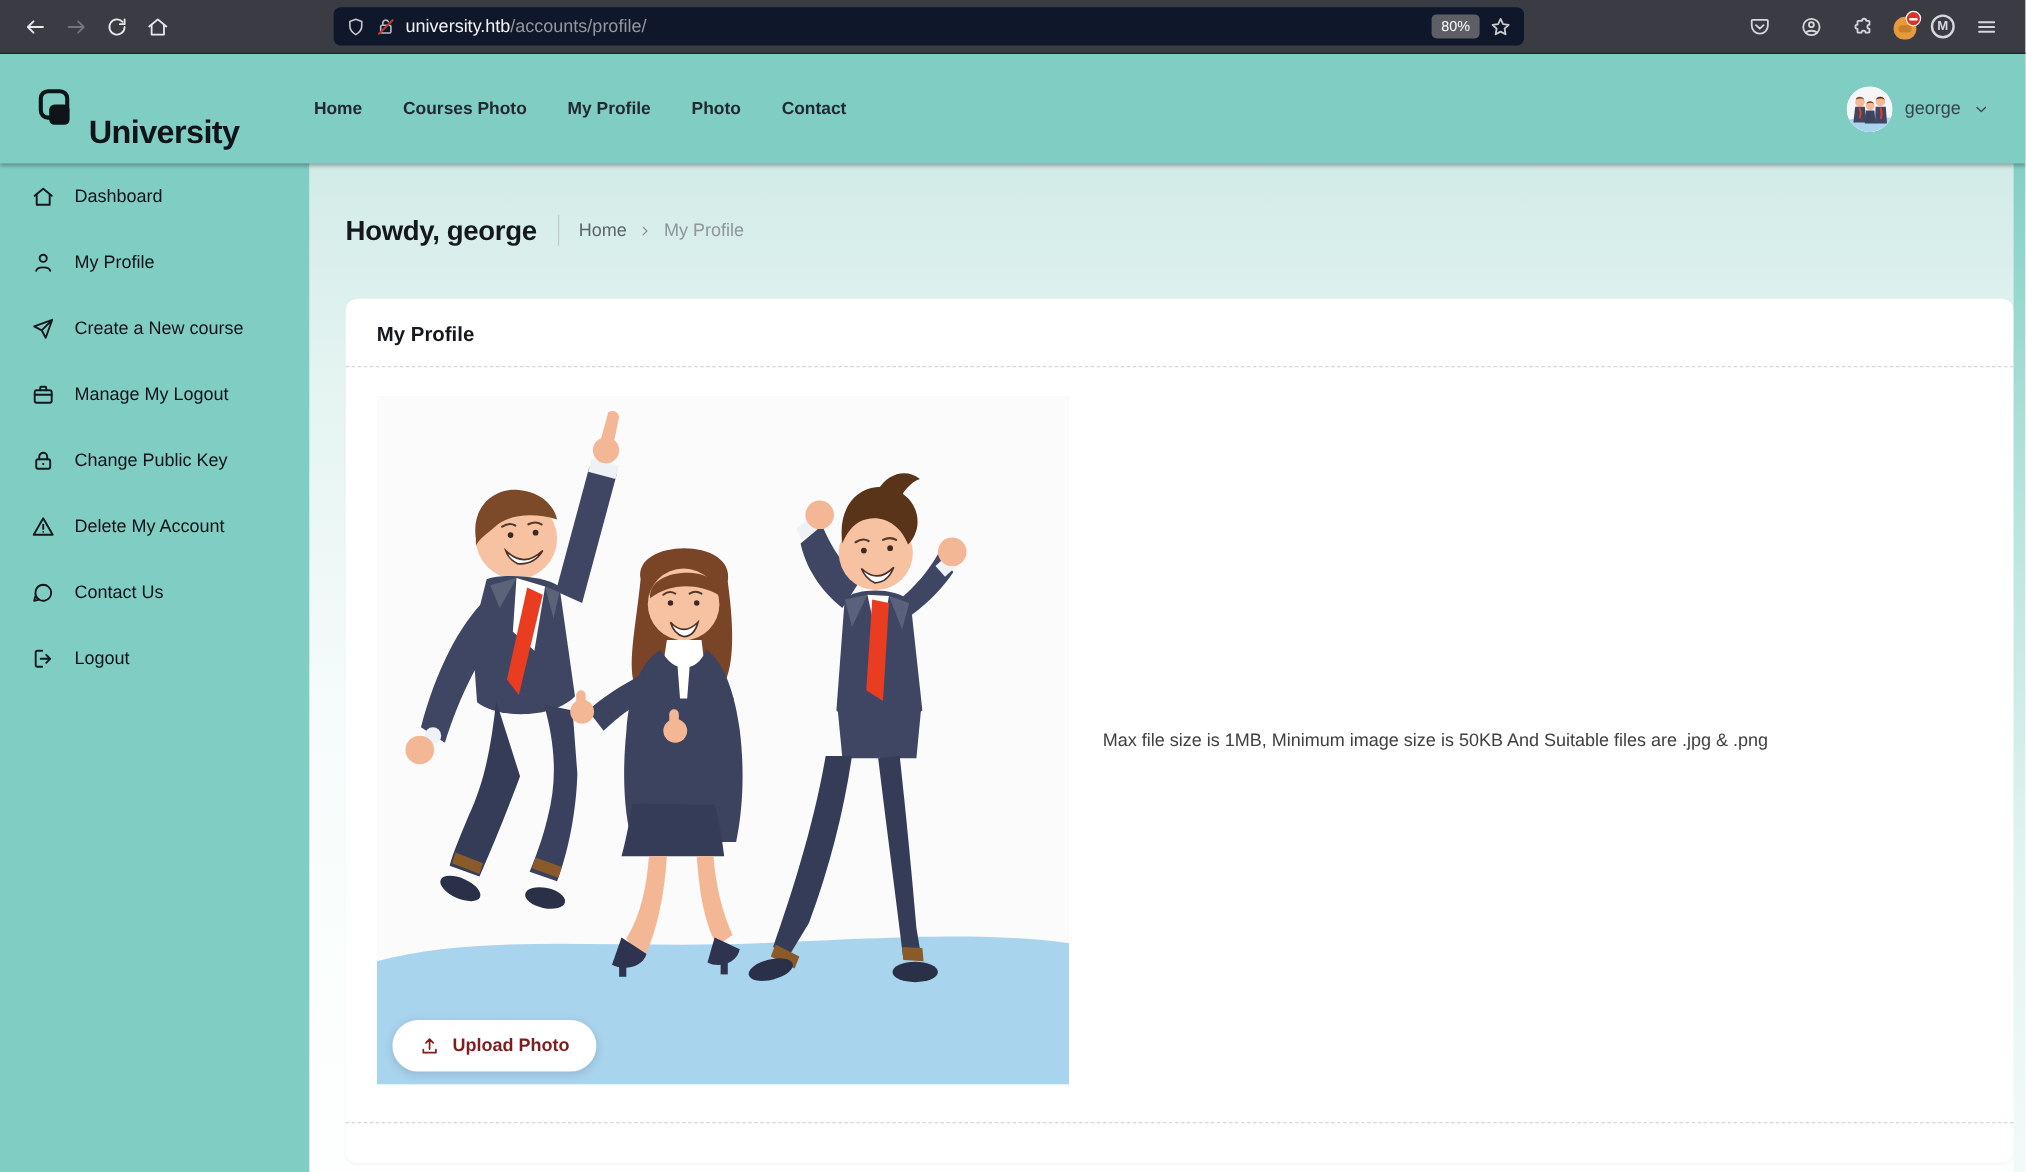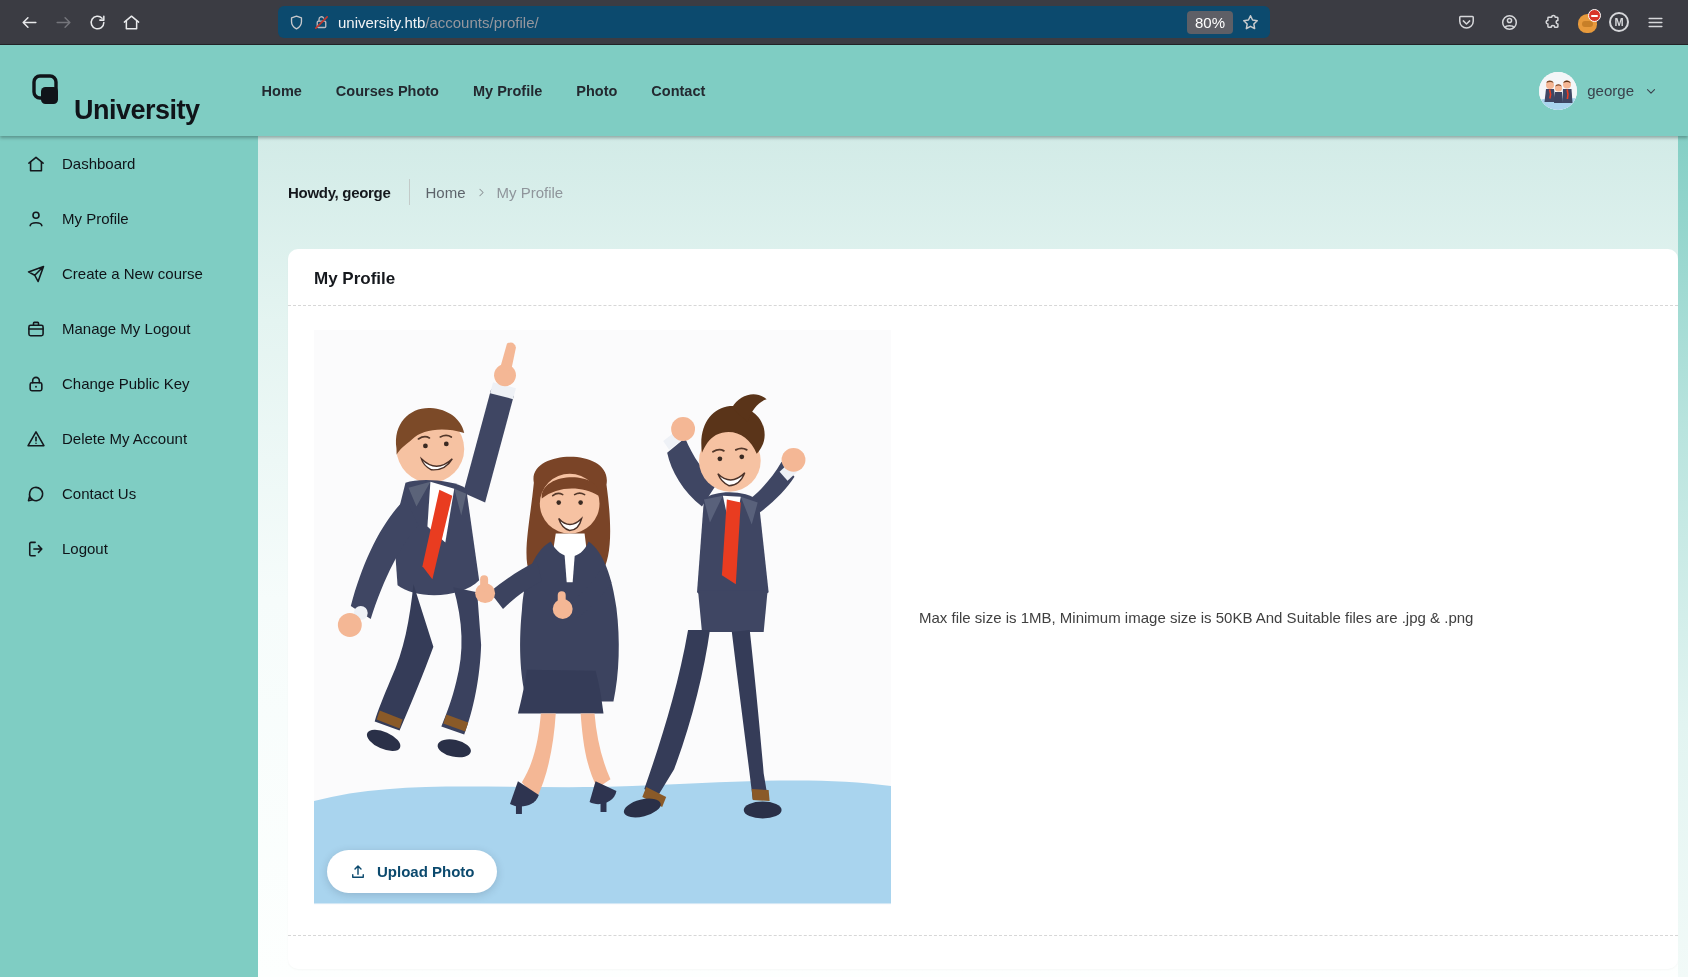--- a/index.html
+++ b/index.html
@@ -3,25 +3,25 @@
 <meta charset="utf-8">
 <style>
   * { margin:0; padding:0; box-sizing:border-box; }
   html,body { width:1688px; height:977px; overflow:hidden; font-family:"Liberation Sans", sans-serif; background:#fff; }
 
   
   .chrome { height:45px; background:#3b3c43; display:flex; align-items:center; padding:0 12px; border-bottom:1px solid #232428; }
   .chrome-btn { width:34px; height:34px; display:flex; align-items:center; justify-content:center; color:#e9eaec; border-radius:5px; flex:0 0 auto; }
   .chrome-btn.dim { color:#74757b; }
   .chrome-btn svg { width:19px; height:19px; }
-  .urlbar { width:992px; height:32px; margin-left:130px; background:#0c4a6e; border-radius:6px; display:flex; align-items:center; padding:0 10px; gap:8px; }
+  .urlbar { width:992px; height:32px; margin-left:130px; background:#0f172a; border-radius:6px; display:flex; align-items:center; padding:0 10px; gap:8px; }
   .urlbar svg { width:17px; height:17px; flex:0 0 auto; }
   .url-text { font-size:15px; color:#f2f3f5; white-space:nowrap; }
   .url-text .path { color:#96979e; }
-  .zoom-pill { margin-left:auto; background:#5e5f66; color:#fff; font-size:15px; padding:3px 8px; border-radius:4px; }
+  .zoom-pill { margin-left:auto; background:#5e5f66; color:#fff; font-size:12px; padding:3px 8px; border-radius:4px; }
   .right-icons { margin-left:auto; display:flex; align-items:center; gap:9px; padding-right:4px; }
   .right-icons .chrome-btn { color:#d6d7da; }
   .ext-orange { position:relative; width:22px; height:22px; }
   .ext-orange .blob { position:absolute; left:0; bottom:0; width:19px; height:19px; border-radius:50% 50% 45% 45%; background:#e79a3c; }
   .ext-orange .blob::after { content:""; position:absolute; left:4px; top:7px; width:11px; height:6px; border-radius:3px; background:#c77f28; }
   .ext-orange .badge { position:absolute; right:-1px; top:-2px; width:13px; height:13px; border-radius:50%; background:#d8352a; border:1.5px solid #fff; }
   .ext-orange .badge::after { content:""; position:absolute; left:2px; top:4.5px; width:6.5px; height:2px; background:#fff; border-radius:1px; }
   .m-circle { width:20px; height:20px; border:2px solid #d6d7da; border-radius:50%; color:#d6d7da; font-size:11px; font-weight:700; display:flex; align-items:center; justify-content:center; }
 
   
@@ -41,36 +41,36 @@
   .sidebar { width:258px; background:#7fcdc3; flex:0 0 auto; }
   .side-item { height:55px; display:flex; align-items:center; gap:16px; padding-left:26px; cursor:pointer; }
   .side-item svg { width:20px; height:20px; color:#14181d; flex:0 0 auto; }
   .side-item span { font-size:15px; font-weight:500; color:#0f1318; }
 
   .content { flex:1; position:relative; background:linear-gradient(180deg,#d2ebe7 0%,#e4f4f1 22%,#f6fcfb 55%,#fdfffe 100%); overflow:hidden; }
   .content::after { content:""; position:absolute; top:0; right:0; bottom:0; width:10px;
      background:linear-gradient(180deg,#84cfc5 0%,#b9e4de 35%,#e2f4f1 70%,#f2faf8 100%); }
 
   .greet-row { display:flex; align-items:center; margin:34px 0 0 30px; height:44px; }
-  .greet { font-size:15px; font-weight:800; color:#15181d; letter-spacing:-0.3px;text-align:right; }
+  .greet { font-size:23px; font-weight:800; color:#15181d; letter-spacing:-0.3px;text-align:right; }
   .greet-sep { width:1px; height:26px; background:#c3cbc9; margin:0 16px 0 18px; }
   .crumb { display:flex; align-items:center; gap:9px; font-size:15px; }
   .crumb .c1 { color:#5d646b; }
   .crumb svg { width:13px; height:13px; color:#8b9196; }
   .crumb .c2 { color:#8f959b; }
 
   .card { margin:35px 10px 0 30px; background:#fff; border-radius:10px; min-height:720px; box-shadow:0 1px 2px rgba(0,0,0,.03); }
   .card-head { padding:20px 26px 16px; }
   .card-title { font-size:17px; font-weight:800; color:#15181d; }
   .dashed { border-top:1px dashed #d7d7d7; }
   .card-body { display:flex; gap:28px; padding:24px 26px 0; }
   .illus-box { width:577px; height:575px; background:#fbfbfc; position:relative; flex:0 0 auto; }
   .illus-box svg.scene { width:100%; height:100%; display:block; }
   .upload-btn { position:absolute; left:13px; bottom:12px; height:43px; padding:0 22px; background:#fff; border:none; border-radius:22px;
-      display:flex; align-items:center; gap:10px; font-family:inherit; font-size:15px; font-weight:700; color:#0c4a6e;
+      display:flex; align-items:center; gap:10px; font-family:inherit; font-size:15px; font-weight:700; color:#7f1d1d;
       box-shadow:0 2px 8px rgba(30,40,60,.18); cursor:pointer; }
   .upload-btn svg { width:18px; height:18px; }
   .hint { align-self:center; font-size:15px; color:#404040; }
   .card-foot { margin-top:30px; }
   .icon-stroke { fill:none; stroke:currentColor; stroke-width:1.9; stroke-linecap:round; stroke-linejoin:round; }
 </style>
 </head>
 <body>
 
 <div class="chrome">

